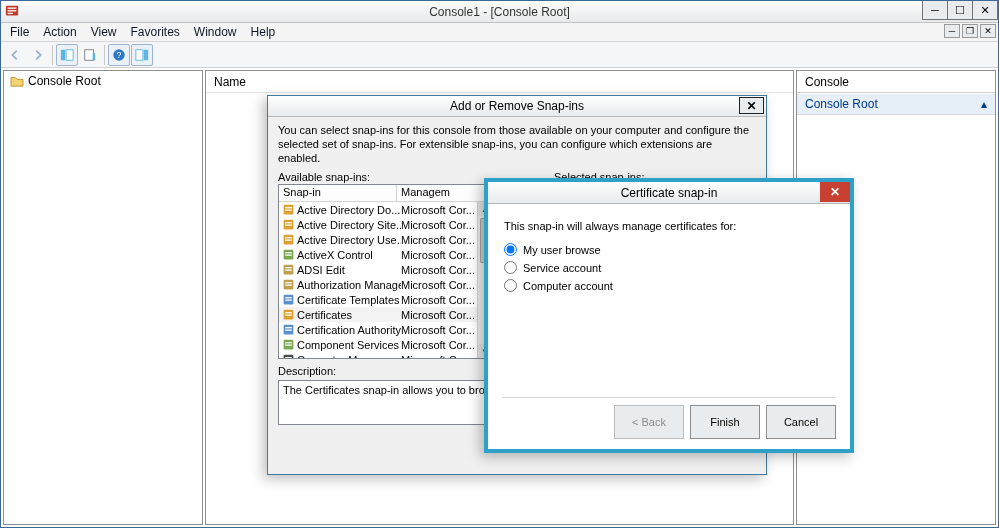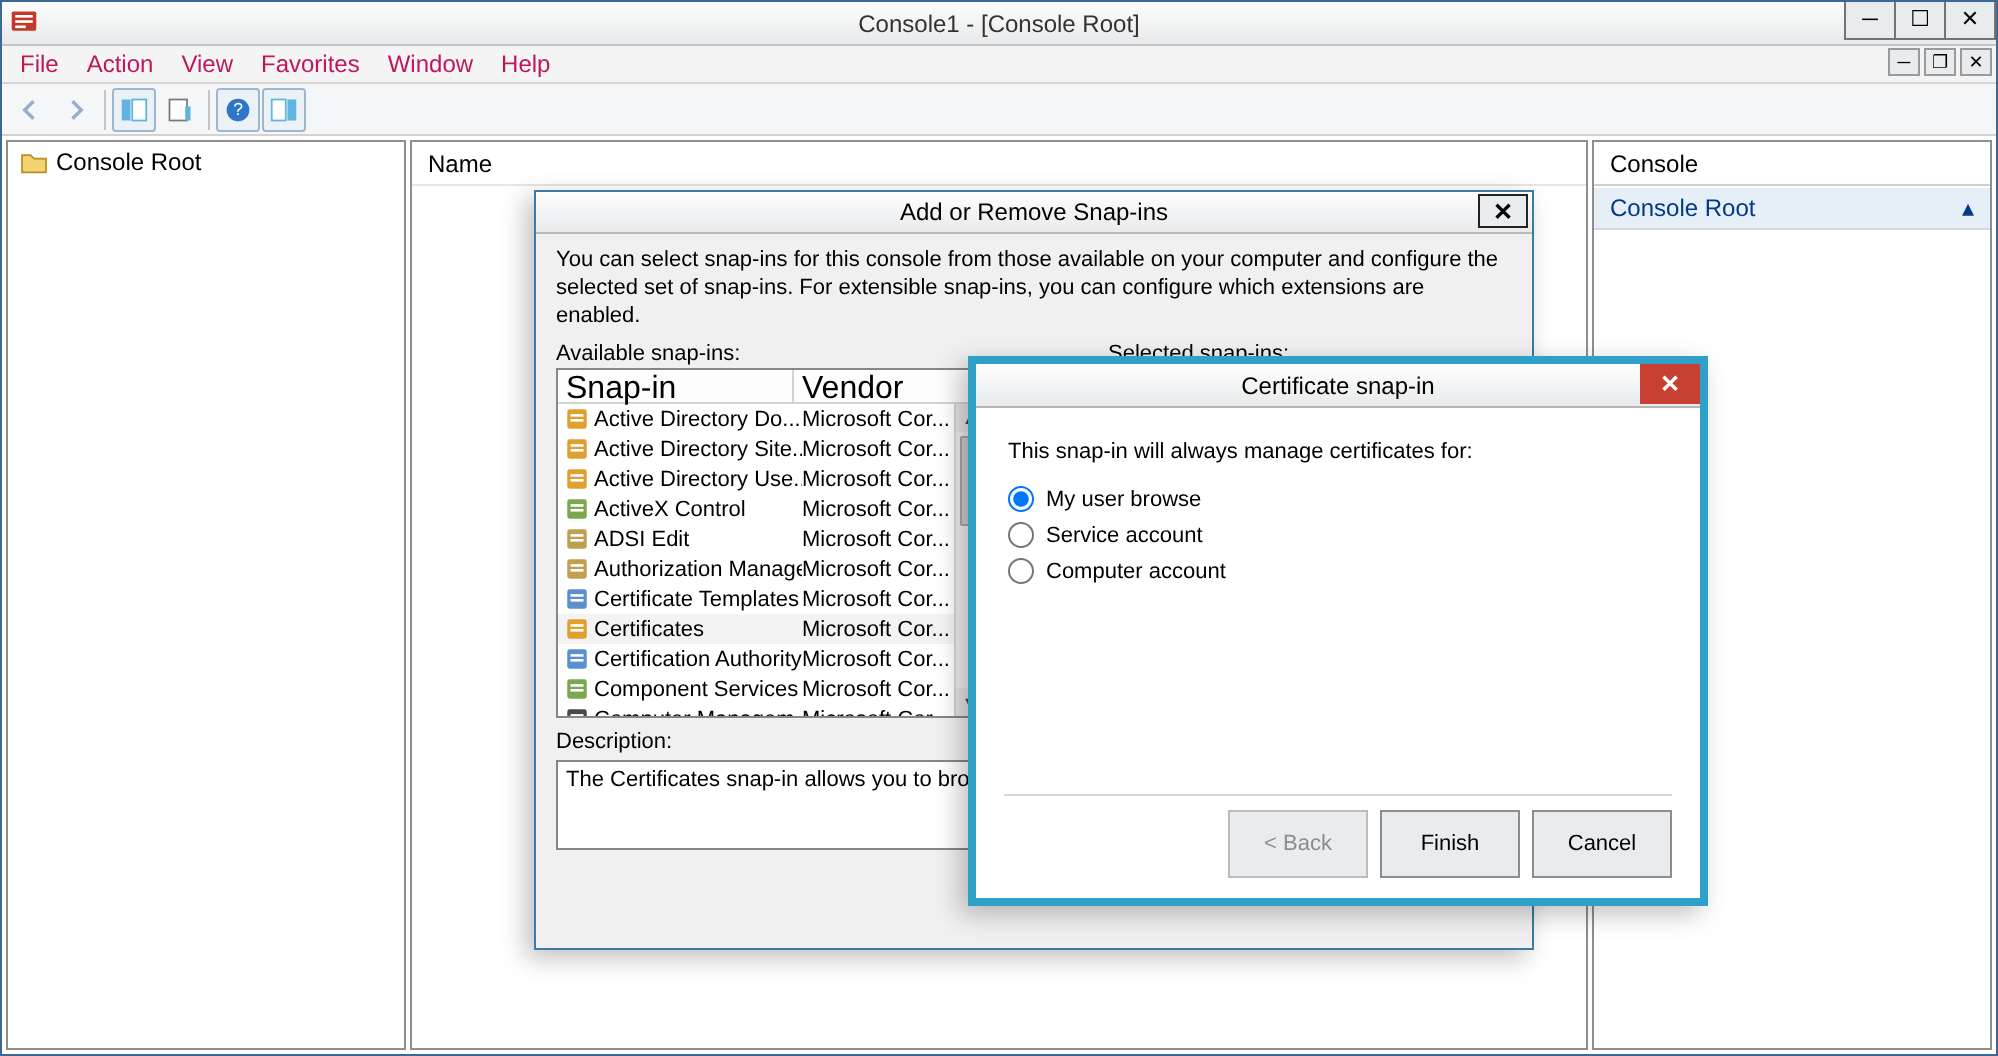--- a/index.html
+++ b/index.html
@@ -9,21 +9,21 @@
   
   .window { position:relative; width:999px; height:528px; border:1px solid #3d6796; background:#fff; overflow:hidden; }
   .titlebar { height:22px; background:linear-gradient(#fdfdfd,#e7e9ea); border-bottom:1px solid #c1c3c5; display:flex; align-items:center; justify-content:center; position:relative; }
   .titlebar .icon { position:absolute; left:4px; top:3px; width:14px; height:14px; }
   .titlebar .title { font-size:12px; color:#333; }
   .win-btns { position:absolute; right:0; top:0; display:flex; }
   .win-btns div { width:26px; height:19px; border:1px solid #737373; border-top:none; background:#e9ecee; margin-left:-1px; display:flex; align-items:center; justify-content:center; font-family:Arial; font-size:11px; cursor:default; }
   .win-btns div span { line-height:0; }
 
   .menubar { height:19px; background:#f4f4f4; border-bottom:1px solid #d6d6d6; display:flex; align-items:center; padding:0 2px; position:relative; }
-  .menubar .mitem { padding:2px 7px; font-size:12px; color:#be185d; }
+  .menubar .mitem { padding:2px 7px; font-size:12px; color:#0f172a; }
   .menubar .mdi-btns { position:absolute; right:2px; top:1px; display:flex; gap:2px; }
   .menubar .mdi-btns div { width:16px; height:14px; background:#e9ecee; border:1px solid #9a9a9a; display:flex; align-items:center; justify-content:center; font-size:9px; }
 
   .toolbar { height:26px; background:#f4f6f7; border-bottom:1px solid #d2d2d2; display:flex; align-items:center; padding:0 3px; gap:1px; }
   .tb-btn { width:22px; height:22px; display:flex; align-items:center; justify-content:center; border:1px solid transparent; border-radius:2px; }
   .tb-btn.disabled { opacity:.45; }
   .tb-btn.framed { border:1px solid #9eb6ce; background:#eaf1f7; }
   .tb-sep { width:1px; height:20px; background:#c6c6c6; margin:0 2px; }
 
   
@@ -49,21 +49,21 @@
   .dlg-close { position:absolute; right:2px; top:1px; width:25px; height:17px; border:1px solid #222; background:#e9ecee; display:flex; align-items:center; justify-content:center; font-weight:bold; font-family:Arial; font-size:12px; }
   .dlg-body { padding:7px 10px 8px 10px; font-size:11px; }
   .desc-text { font-size:11px; line-height:1.25; margin-bottom:6px; }
   .cols { display:flex; gap:8px; }
   .col-left { width:215px; }
   .col-mid  { width:45px; display:flex; align-items:flex-start; padding-top:78px; }
   .col-right{ flex:1; }
   .lbl { font-size:11px; margin-bottom:1px; }
   .listbox { border:1px solid #828790; background:#fff; height:175px; overflow:hidden; position:relative; }
   .listbox .lb-head { display:flex; height:17px; background:#fdfdfd; border-bottom:1px solid #d3d3d3; }
-  .listbox .lb-head > div { border-right:1px solid #d3d3d3; padding:1px 4px; font-size:16px; }
+  .listbox .lb-head > div { border-right:1px solid #d3d3d3; padding:1px 4px; font-size:11px; }
   .listbox .row { display:flex; height:15px; align-items:center; font-size:11px; padding-left:2px; }
   .listbox .row .ico { width:14px; height:14px; margin-right:2px; flex:none; display:inline-flex; align-items:center; justify-content:center; }
   .listbox .row.sel { background:#f3f3f3; }
   .listbox .scrollbar { position:absolute; right:0; top:17px; bottom:0; width:15px; border-left:1px solid #d3d3d3; background:#efefef; }
   .listbox .scrollbar .arrow { height:14px; background:#e5e5e5; display:flex; align-items:center; justify-content:center; font-size:8px; color:#444; }
   .listbox .scrollbar .thumb { position:absolute; left:2px; right:2px; top:16px; height:45px; background:#cfcfcf; border:1px solid #a8a8a8; border-radius:1px; }
   .wbtn { height:34px; min-width:70px; border:1px solid #8d8d8d; background:#e9ecee; font-size:11px; padding:0 8px; display:inline-flex; align-items:center; justify-content:center; }
   .desc-box { border:1px solid #828790; background:#fff; height:45px; margin-top:3px; padding:3px 4px; font-size:11px; overflow:hidden; }
 
   
@@ -198,21 +198,21 @@
     </div>
     <div class="dlg-body">
       <div class="desc-text">You can select snap-ins for this console from those available on your computer and configure the selected set of snap-ins. For extensible snap-ins, you can configure which extensions are enabled.</div>
       <div class="cols">
 
         <div class="col-left">
           <div class="lbl">Available snap-ins:</div>
           <div class="listbox">
             <div class="lb-head">
               <div style="width:118px">Snap-in</div>
-              <div style="flex:1">Vendor</div>
+              <div style="flex:1">Managem</div>
             </div>
             <div id="snapin-rows">
                 <div class="row">
                   <span class="ico">
                     <svg width="13" height="13" viewBox="0 0 16 16">
                       <rect x="2" y="2" width="12" height="12" rx="1.5" fill="#e0a030"></rect>
                       <rect x="4" y="5" width="8" height="1.6" fill="#fff"></rect>
                       <rect x="4" y="8" width="8" height="1.6" fill="#fff"></rect>
                     </svg>
                   </span>

